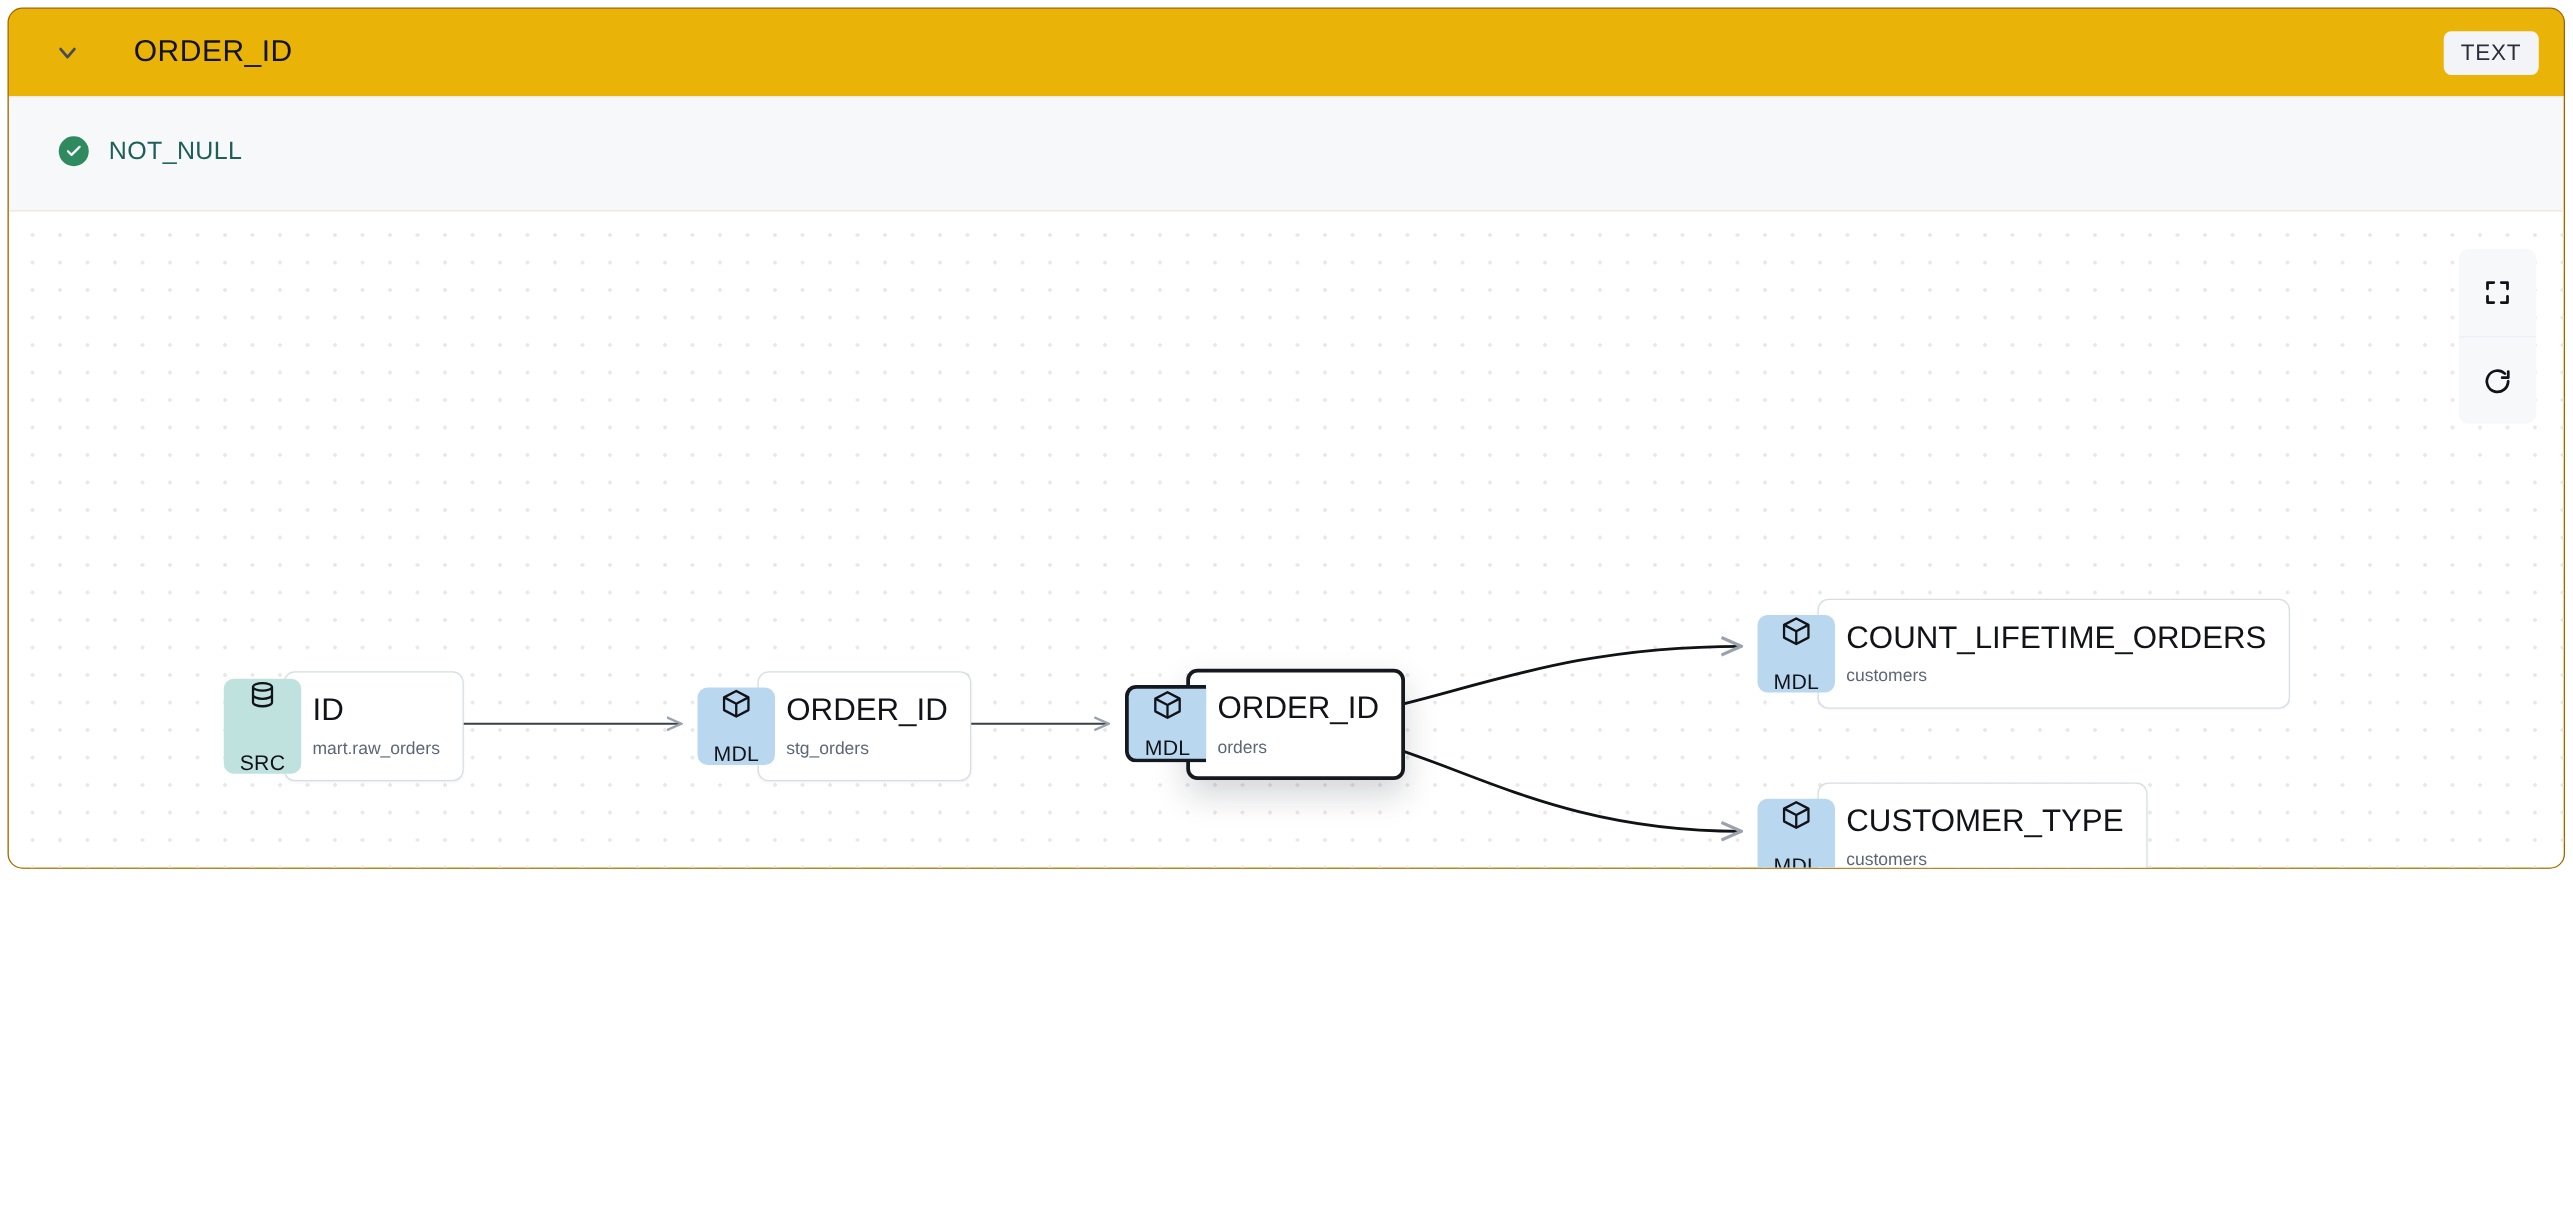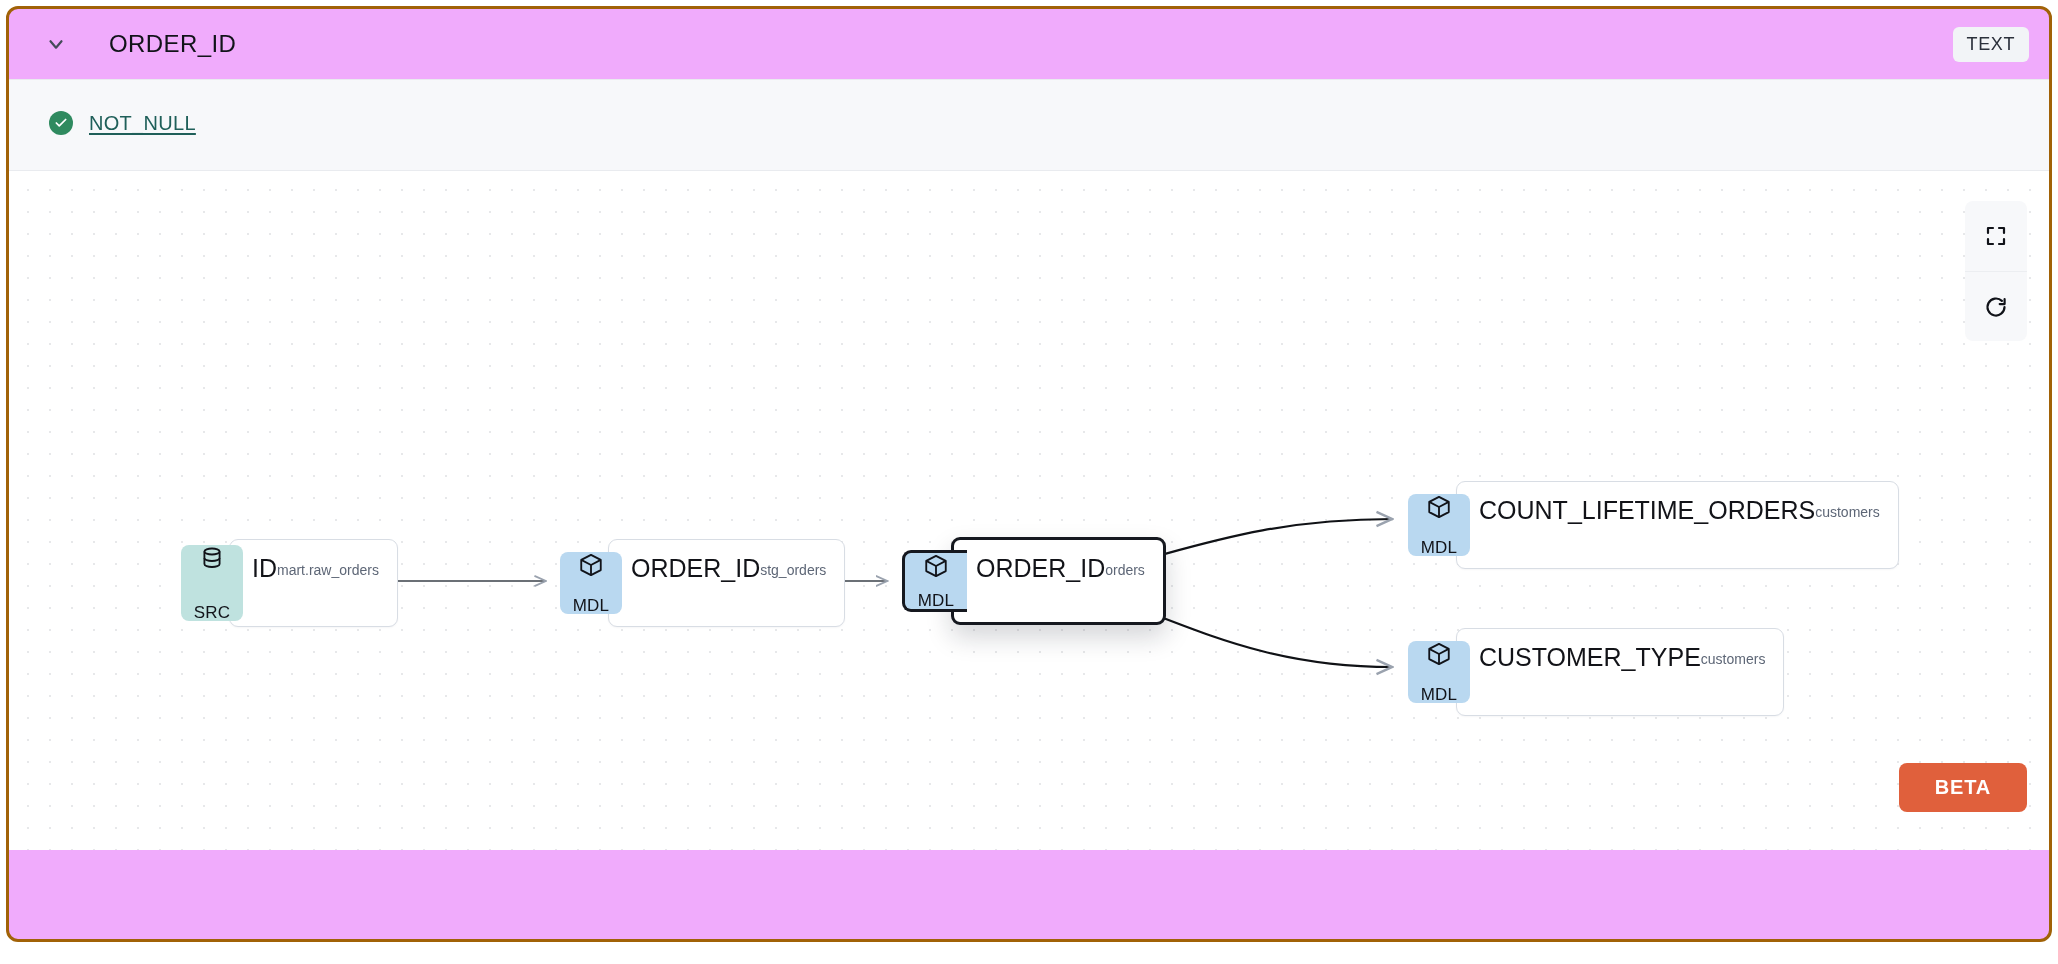--- a/index.html
+++ b/index.html
@@ -9,23 +9,23 @@
     background: #ffffff;
     font-family: "Liberation Sans", sans-serif;
     overflow: hidden;
   }
 
   .panel {
     position: absolute;
     left: 6px;
     top: 6px;
     width: 2046px;
-    height: 936px;
-    background: #f0abfc;
-    border: 3px solid #a16207;
+    height: 689px;
+    background: #eab308;
+    border: 1px solid #a16207;
     border-radius: 12px;
     overflow: hidden;
   }
 
   
   .header {
     position: relative;
     height: 70px;
     display: flex;
     align-items: center;
@@ -87,21 +87,20 @@
     background: #2f8a5f;
     display: flex;
     align-items: center;
     justify-content: center;
     flex: 0 0 auto;
   }
   .check-icon svg { display: block; }
   .test-link {
     font-size: 20px;
     color: #1f5f59;
-    text-decoration: underline;
     text-underline-offset: 3px;
     letter-spacing: 0.3px;
     cursor: pointer;
     white-space: nowrap;
   }
 
   
   .canvas {
     position: relative;
     height: 679px;
@@ -147,20 +146,21 @@
     line-height: 1;
   }
   .node-card {
     background: #ffffff;
     border: 1px solid #d8dde4;
     border-radius: 9px;
     padding: 14px 18px 16px 22px;
     margin-left: -14px;
     min-height: 88px;
     display: flex;
+    flex-direction: column;
     justify-content: center;
     box-shadow: 0 1px 2px rgba(16,24,40,.04);
   }
   .node-name {
     font-size: 25px;
     color: #121318;
     line-height: 1.15;
     white-space: nowrap;
   }
   .node-sub {

